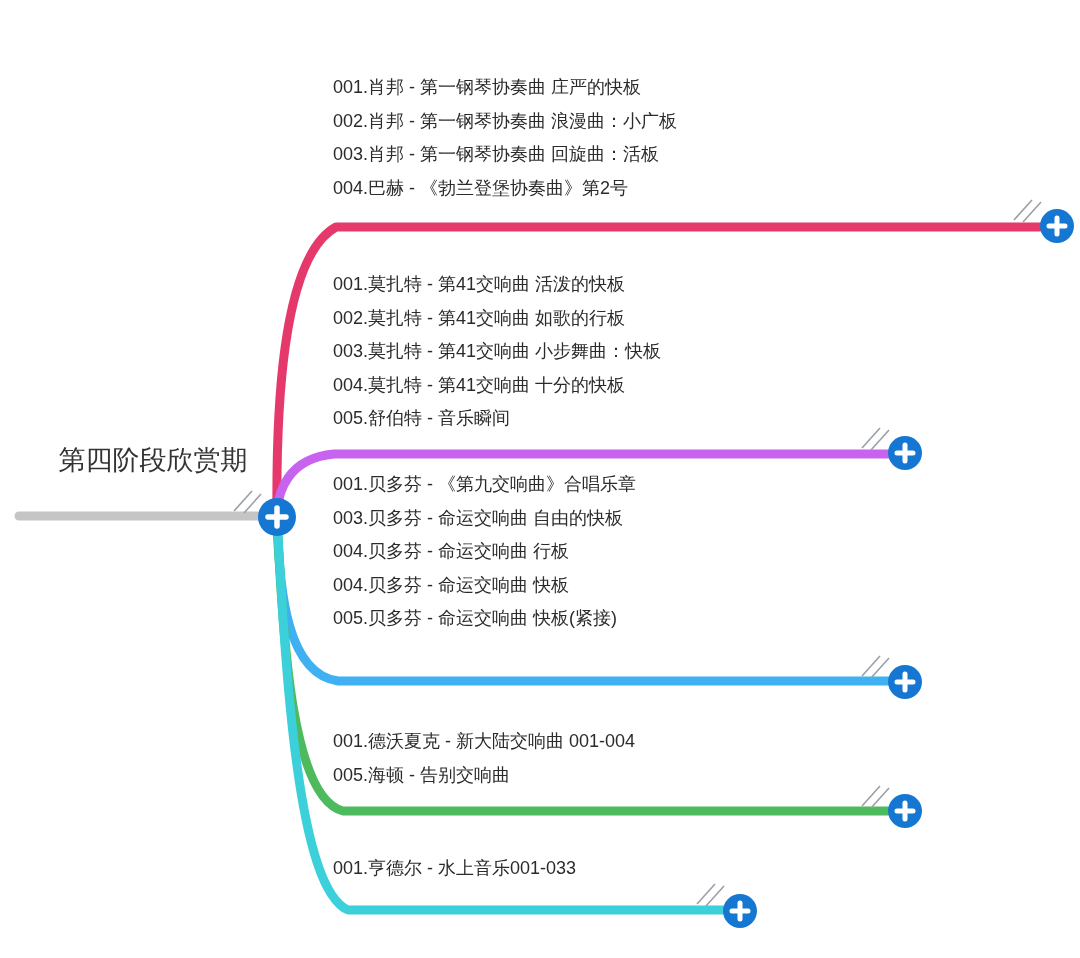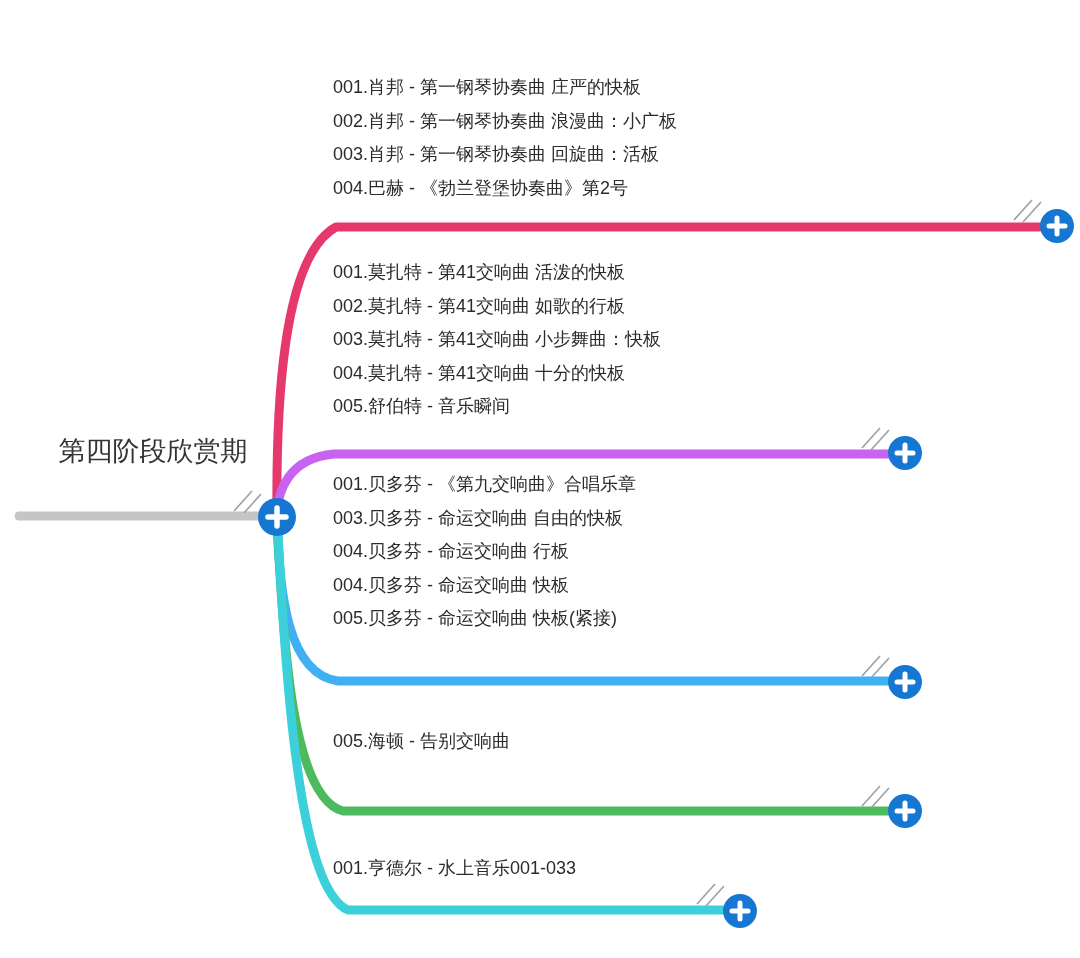--- a/index.html
+++ b/index.html
@@ -4,21 +4,21 @@
 <style>
   html,body{margin:0;padding:0;background:#fff;}
   body{font-family:"Liberation Sans","DejaVu Sans",sans-serif;}
   #canvas{position:relative;width:1080px;height:958px;background:#ffffff;overflow:hidden;}
   #branch-svg{position:absolute;left:0;top:0;width:1080px;height:958px;}
 
   .topic{position:absolute;left:333px;color:#2b2b2b;font-size:18px;line-height:33.6px;
          white-space:nowrap;cursor:default;}
   .topic .tline{height:33.6px;}
 
-  .root-label{position:absolute;left:58px;top:433px;width:190px;text-align:center;
+  .root-label{position:absolute;left:58px;top:442px;width:190px;text-align:center;
               font-size:27px;color:#333;white-space:nowrap;}
 
   .watermark{position:absolute;right:6px;top:901px;font-size:30px;font-weight:bold;
              letter-spacing:1px;color:#454545;white-space:nowrap;
              text-shadow:-2px -2px 0 #fff,2px -2px 0 #fff,-2px 2px 0 #fff,2px 2px 0 #fff,
                          0 -2px 0 #fff,0 2px 0 #fff,-2px 0 0 #fff,2px 0 0 #fff;}
 </style>
 </head>
 <body>
 
@@ -87,37 +87,38 @@
 
   <div class="root-label">第四阶段欣赏期</div>
 
   <div class="topic" style="top:71px">
     <div class="tline">001.肖邦 - 第一钢琴协奏曲 庄严的快板</div>
     <div class="tline">002.肖邦 - 第一钢琴协奏曲 浪漫曲：小广板</div>
     <div class="tline">003.肖邦 - 第一钢琴协奏曲 回旋曲：活板</div>
     <div class="tline">004.巴赫 - 《勃兰登堡协奏曲》第2号</div>
   </div>
 
-  <div class="topic" style="top:256px">
+  <div class="topic" style="top:268px">
     <div class="tline">001.莫扎特 - 第41交响曲 活泼的快板</div>
     <div class="tline">002.莫扎特 - 第41交响曲 如歌的行板</div>
     <div class="tline">003.莫扎特 - 第41交响曲 小步舞曲：快板</div>
     <div class="tline">004.莫扎特 - 第41交响曲 十分的快板</div>
     <div class="tline">005.舒伯特 - 音乐瞬间</div>
   </div>
 
   <div class="topic" style="top:468px">
     <div class="tline">001.贝多芬 - 《第九交响曲》合唱乐章</div>
     <div class="tline">003.贝多芬 - 命运交响曲 自由的快板</div>
     <div class="tline">004.贝多芬 - 命运交响曲 行板</div>
     <div class="tline">004.贝多芬 - 命运交响曲 快板</div>
     <div class="tline">005.贝多芬 - 命运交响曲 快板(紧接)</div>
   </div>
 
   <div class="topic" style="top:725px">
+    <div class="tline">001.德沃夏克 - 新大陆交响曲 001-004</div>
     <div class="tline">005.海顿 - 告别交响曲</div>
   </div>
 
   <div class="topic" style="top:852px">
     <div class="tline">001.亨德尔 - 水上音乐001-033</div>
   </div>
 
 
 </div>
 

